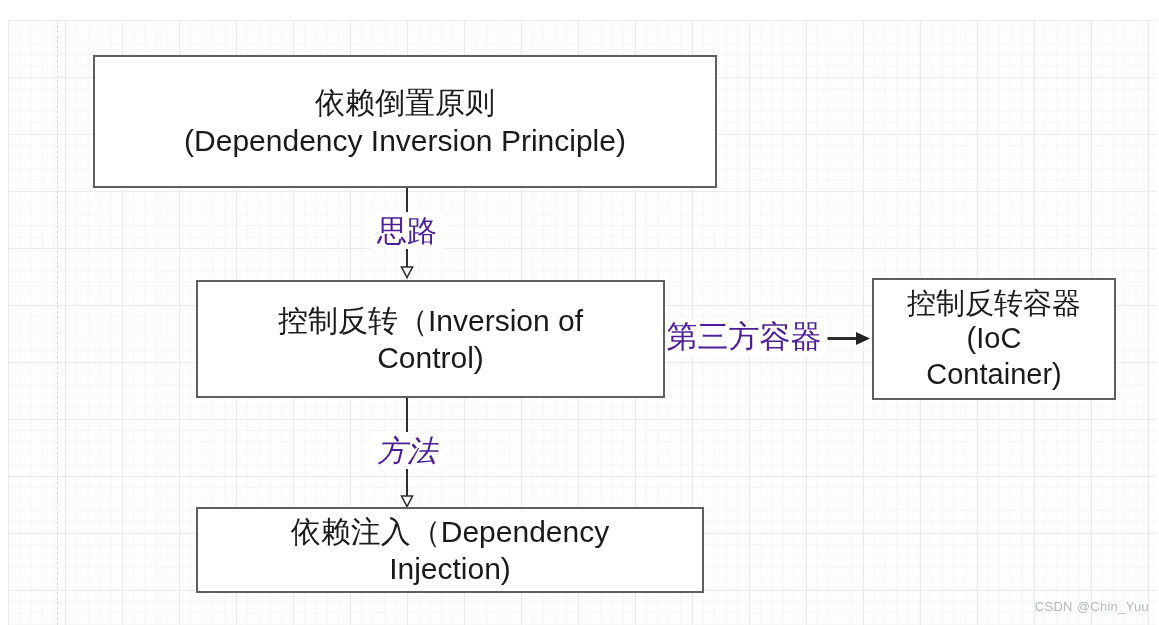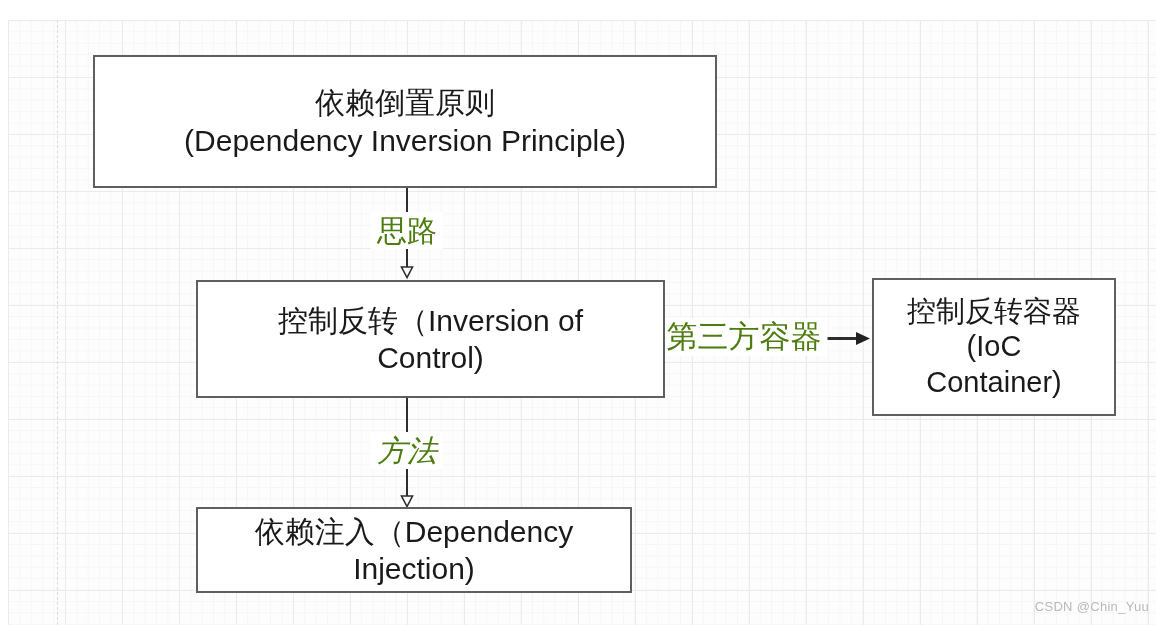--- a/index.html
+++ b/index.html
@@ -40,34 +40,34 @@
     justify-content: center;
     text-align: center;
     color: #1a1a1a;
     font-size: 30px;
     line-height: 1.24;
   }
   .node-label { white-space: pre-line; }
 
   .node-dip { left: 93px; top: 42px;  width: 624px; height: 133px; margin-top: 13px; }
   .node-ioc { left: 196px; top: 280px; width: 469px; height: 118px; }
-  .node-ioc-container { left: 872px; top: 278px; width: 244px; height: 138px; font-size: 29px; line-height: 1.22; }
-  .node-di  { left: 196px; top: 507px; width: 436px; height: 86px; text-align: center; }
+  .node-ioc-container { left: 872px; top: 278px; width: 244px; height: 122px; font-size: 29px; line-height: 1.22; }
+  .node-di  { left: 196px; top: 507px; width: 508px; height: 86px; text-align: center; }
 
   
   .vline { position: absolute; width: 2px; background: #2e2e2e; left: 406px; }
   .vline-1 { top: 175px; height: 92px; }
   .vline-2 { top: 398px; height: 98px; }
 
   .hline { position: absolute; height: 3px; background: #2e2e2e; top: 337px; left: 618px; width: 240px; }
 
   .edge-label {
     position: absolute;
     background: #ffffff;
-    color: #4d7c0f;
+    color: #4c1d95;
     font-size: 30px;
     line-height: 1.1;
     padding: 2px 6px;
     text-align: center;
     white-space: nowrap;
   }
   .edge-label-silu   { left: 407px; top: 212px; transform: translateX(-50%); }
   .edge-label-fangfa { left: 407px; top: 432px; transform: translateX(-50%); font-style: italic; }
   .edge-label-disanfang { left: 744px; top: 318px; transform: translateX(-50%); font-size: 31px; }
 

